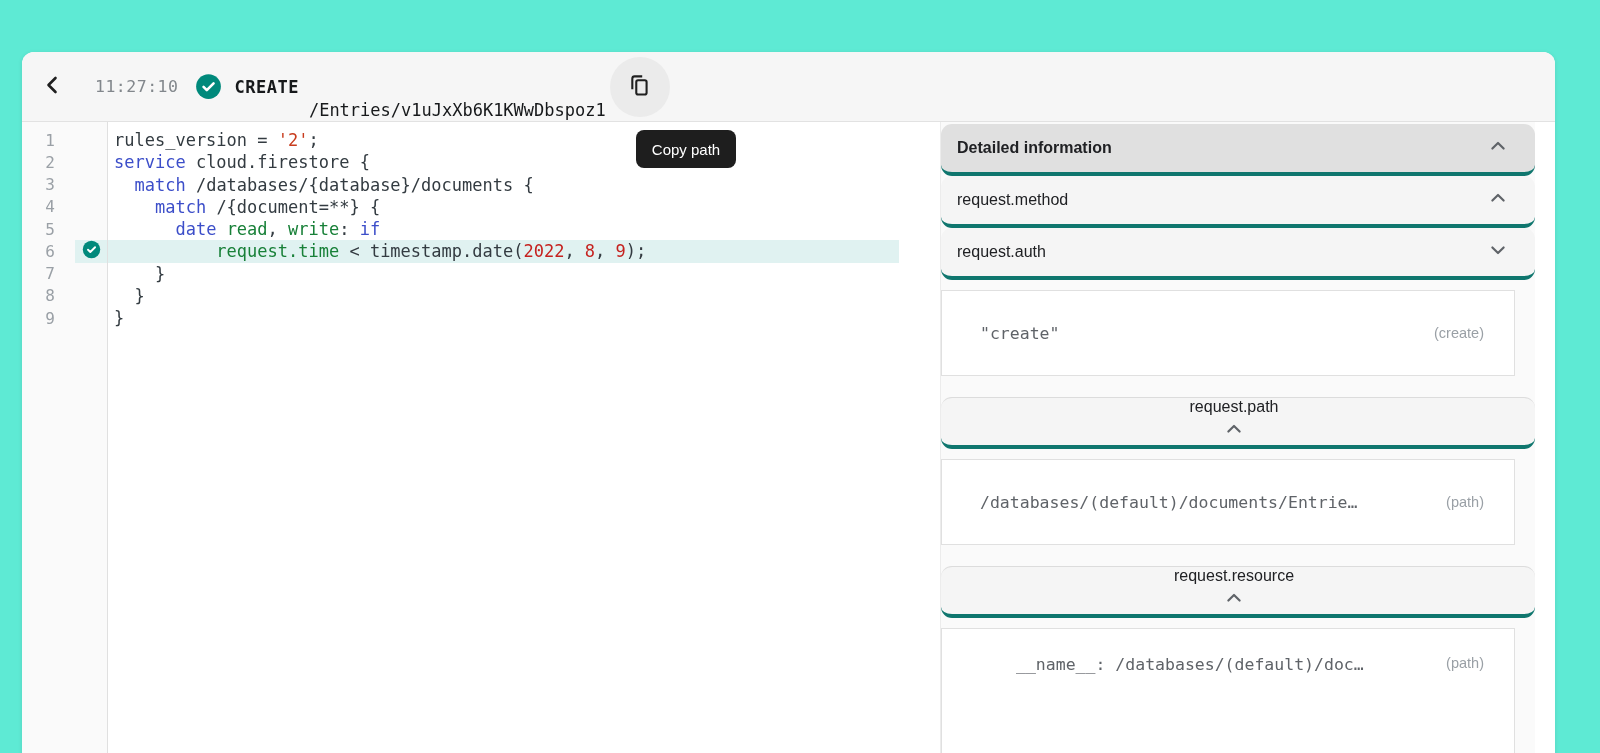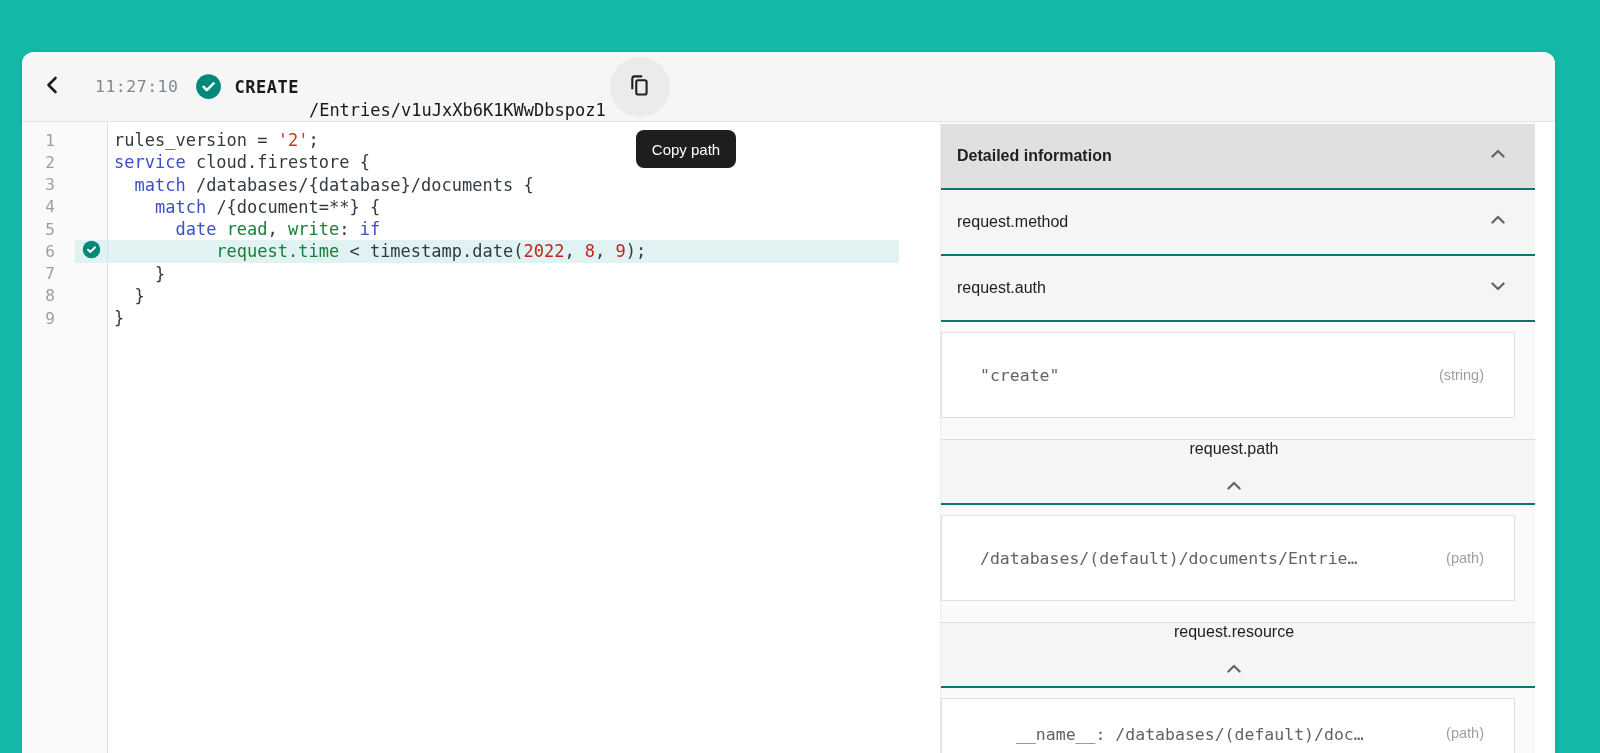--- a/index.html
+++ b/index.html
@@ -1,16 +1,16 @@
 <!DOCTYPE html>
 <html><head>
 <meta charset="utf-8">
 <style>
   html,body{margin:0;padding:0;background:#f2f4f6;}
-  .page{position:relative;width:1600px;height:753px;background:#14b8a6;overflow:hidden;
+  .page{position:relative;width:1600px;height:753px;background:#5eead4;overflow:hidden;
         font-family:"Liberation Sans",sans-serif;}
   .card{position:absolute;left:22px;top:52px;width:1533px;height:720px;background:#fff;
         border-radius:12px 12px 0 0;box-shadow:0 1px 4px rgba(60,64,67,.14);}
   
   .card-header{height:70px;display:flex;align-items:center;background:#f6f6f6;
         border-radius:12px 12px 0 0;border-bottom:1px solid #e2e2e2;padding-left:19px;box-sizing:border-box;}
   .back-btn{width:26px;height:26px;background:none;border:0;padding:0;cursor:pointer;display:flex;align-items:center;}
   .hdr-time{font-family:"DejaVu Sans Mono",monospace;font-size:16.5px;color:#82878c;margin-left:28px;letter-spacing:.5px;}
   .hdr-check{margin-left:17px;display:flex;}
   .hdr-method{font-family:"DejaVu Sans Mono",monospace;font-weight:bold;font-size:17px;color:#17191b;margin-left:12px;letter-spacing:.5px;}
@@ -25,22 +25,22 @@
   .g-badge{margin-left:20px;width:32px;height:100%;display:flex;align-items:center;justify-content:center;}
   .g-badge.on{background:#e0f2f1;}
   .code{flex:1;padding-top:7px;background:#fff;overflow:hidden;
         font-family:"DejaVu Sans Mono",monospace;font-size:17px;}
   .c-row{height:22.25px;line-height:22.25px;white-space:pre;padding-left:6px;color:#333b41;}
   .c-row.hl{background:linear-gradient(to right,#e0f2f1 0,#e0f2f1 791px,transparent 791px);}
   .tk-kw{color:#3c4ec9;} .tk-str{color:#c83c1e;} .tk-num{color:#c5221f;} .tk-def{color:#188038;}
   
   .panel{width:615px;background:#fff;flex:none;}
   .panel-inner{width:595px;height:100%;background:#fafafa;padding-top:2px;box-sizing:border-box;border-left:1px solid #ececec;}
-  .sec{height:66px;box-sizing:border-box;display:flex;align-items:center;
-        padding:0 24px 0 16px;border-bottom:2px solid #0f766e;font-size:16px;color:#202124;cursor:pointer;}
+  .sec{height:52px;box-sizing:border-box;display:flex;align-items:center;
+        padding:0 24px 0 16px;border-bottom:4px solid #0f766e;font-size:16px;color:#202124;cursor:pointer;border-radius:11px;}
   .sec.title{background:#e0e0e0;font-weight:bold;}
   .sec.plain{background:#f5f5f5;}
   .sec.bt{border-top:1px solid #dcdcdc;flex-direction:column;}
   .sec-label{flex:1;}
   .gap10{height:10px;} .gap21{height:21px;}
   .val-card{height:86px;box-sizing:border-box;margin-right:20px;background:#fff;border:1px solid #e0e0e0;
         display:flex;align-items:center;padding:0 30px 0 38px;}
   .val{font-family:"DejaVu Sans Mono",monospace;font-size:16.5px;color:#5f6368;white-space:pre;
         overflow:hidden;text-overflow:ellipsis;}
   .vtype{margin-left:auto;font-size:14.5px;color:#9aa0a6;white-space:nowrap;padding-left:8px;}
@@ -158,21 +158,21 @@
             <div class="sec plain">
               <span class="sec-label">request.auth</span>
               <span>
   <svg width="26" height="26" viewBox="0 0 24 24">
                   <path d="M6.8 9.6 L12 14.8 L17.2 9.6" fill="none" stroke="#5f6368" stroke-width="2" stroke-linecap="round" stroke-linejoin="round"></path>
                 </svg></span>
             </div>
             <div class="gap10"></div>
             <div class="val-card">
               <span class="val">"create"</span>
-              <span class="vtype">(string)</span>
+              <span class="vtype">(create)</span>
             </div>
             <div class="gap21"></div>
             <div class="sec plain bt">
               <span class="sec-label">request.path</span>
               <span>
   <svg width="26" height="26" viewBox="0 0 24 24">
                   <path d="M6.8 14.4 L12 9.2 L17.2 14.4" fill="none" stroke="#5f6368" stroke-width="2" stroke-linecap="round" stroke-linejoin="round"></path>
                 </svg></span>
             </div>
             <div class="gap10"></div>

